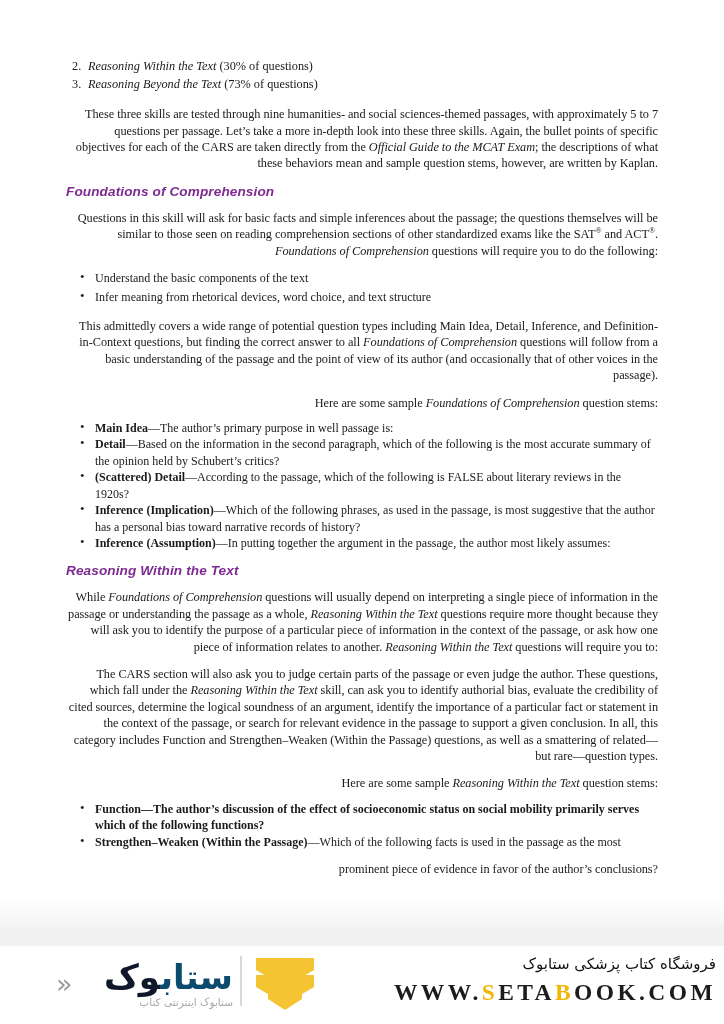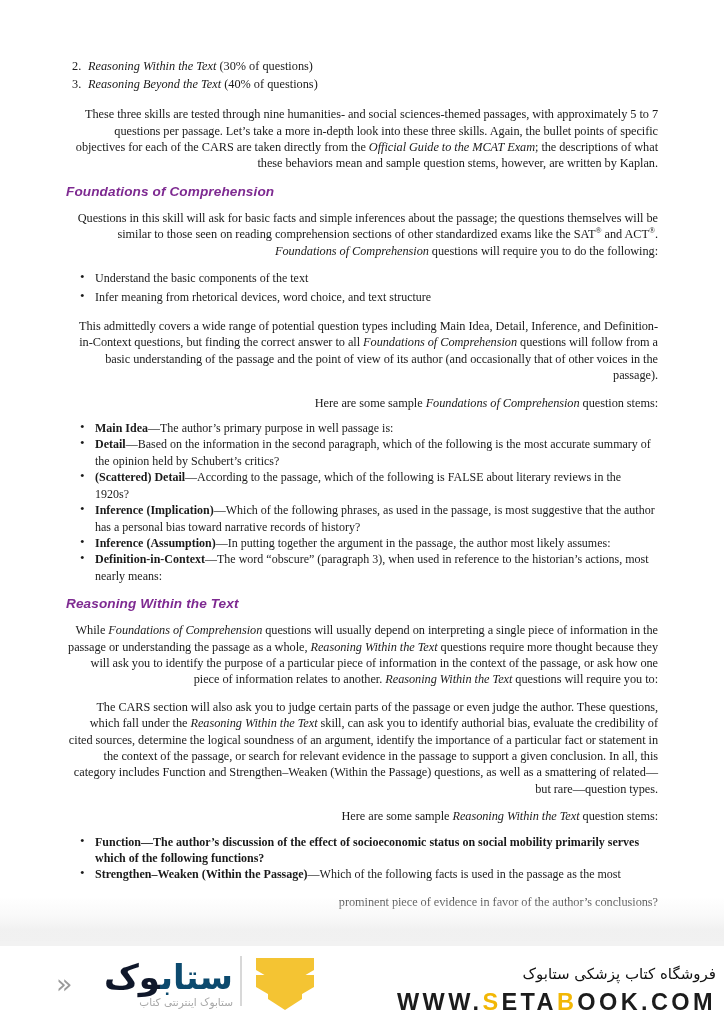--- a/index.html
+++ b/index.html
@@ -198,35 +198,35 @@
     position: absolute;
     left: 196px;
     top: 6px;
     width: 62px;
     height: 56px;
   }
 
   #footer-right {
     position: absolute;
     right: 6px;
-    top: 16px;
+    top: 6px;
     width: 360px;
     text-align: right;
   }
   #footer-fa {
     direction: rtl;
     font-family: "DejaVu Sans", sans-serif;
     font-size: 15px;
     color: #111111;
     line-height: 24px;
     white-space: nowrap;
     padding-right: 2px;
   }
   #footer-url {
-    font-family: Liberation Sans, sans-serif;
+    font-family: Liberation Serif, serif;
     font-weight: bold;
     font-size: 23.5px;
     letter-spacing: 3.4px;
     color: #1c1c1c;
     line-height: 32px;
     white-space: nowrap;
     padding-right: 2px;
   }
   #footer-url .hl { color: #f2b705; }
 </style>
@@ -235,21 +235,21 @@
 
 <div id="page">
 
   <div id="content">
 
     <ol class="numlist">
       <li>
         <span class="num">2.</span><i>Reasoning Within the Text</i><span> (30% of questions)</span>
       </li>
       <li>
-        <span class="num">3.</span><i>Reasoning Beyond the Text</i><span> (40% of questions)</span>
+        <span class="num">3.</span><i>Reasoning Beyond the Text</i><span> (73% of questions)</span>
       </li>
     </ol>
 
     <p class="para"><span>These three skills are tested through nine humanities- and social sciences-themed passages, with approximately 5 to 7 questions per passage. Let’s take a more in-depth look into these three skills. Again, the bullet points of specific objectives for each of the CARS are taken directly from the </span><i>Official Guide to the MCAT Exam</i><span>; the descriptions of what these behaviors mean and sample question stems, however, are written by Kaplan.</span></p>
 
     <h2 class="section-heading">Foundations of Comprehension</h2>
 
     <p class="para"><span>Questions in this skill will ask for basic facts and simple inferences about the passage; the questions themselves will be similar to those seen on reading comprehension sections of other standardized exams like the SAT</span><span class="sup">®</span><span> and ACT</span><span class="sup">®</span><span>. </span><i>Foundations of Comprehension</i><span> questions will require you to do the following:</span></p>
 
     <ul class="bullets simple">
@@ -260,21 +260,20 @@
     <p class="para"><span>This admittedly covers a wide range of potential question types including Main Idea, Detail, Inference, and Definition-in-Context questions, but finding the correct answer to all </span><i>Foundations of Comprehension</i><span> questions will follow from a basic understanding of the passage and the point of view of its author (and occasionally that of other voices in the passage).</span></p>
 
     <p class="para tight"><span>Here are some sample </span><i>Foundations of Comprehension</i><span> question stems:</span></p>
 
     <ul class="bullets spaced">
       <li><b>Main Idea</b><span>—The author’s primary purpose in well passage is:</span></li>
       <li><b>Detail</b><span>—Based on the information in the second paragraph, which of the following is the most accurate summary of the opinion held by Schubert’s critics?</span></li>
       <li><b>(Scattered) Detail</b><span>—According to the passage, which of the following is FALSE about literary reviews in the 1920s?</span></li>
       <li><b>Inference (Implication)</b><span>—Which of the following phrases, as used in the passage, is most suggestive that the author has a personal bias toward narrative records of history?</span></li>
       <li><b>Inference (Assumption)</b><span>—In putting together the argument in the passage, the author most likely assumes:</span></li>
-      <li><b>Definition-in-Context</b><span>—The word “obscure” (paragraph 3), when used in reference to the historian’s actions, most nearly means:</span></li>
     </ul>
 
     <h2 class="section-heading second">Reasoning Within the Text</h2>
 
     <p class="para"><span>While </span><i>Foundations of Comprehension</i><span> questions will usually depend on interpreting a single piece of information in the passage or understanding the passage as a whole, </span><i>Reasoning Within the Text</i><span> questions require more thought because they will ask you to identify the purpose of a particular piece of information in the context of the passage, or ask how one piece of information relates to another. </span><i>Reasoning Within the Text</i><span> questions will require you to:</span></p>
 
 
     <p class="para"><span>The CARS section will also ask you to judge certain parts of the passage or even judge the author. These questions, which fall under the </span><i>Reasoning Within the Text</i><span> skill, can ask you to identify authorial bias, evaluate the credibility of cited sources, determine the logical soundness of an argument, identify the importance of a particular fact or statement in the context of the passage, or search for relevant evidence in the passage to support a given conclusion. In all, this category includes Function and Strengthen–Weaken (Within the Passage) questions, as well as a smattering of related—but rare—question types.</span></p>
 
     <p class="para tight"><span>Here are some sample </span><i>Reasoning Within the Text</i><span> question stems:</span></p>

